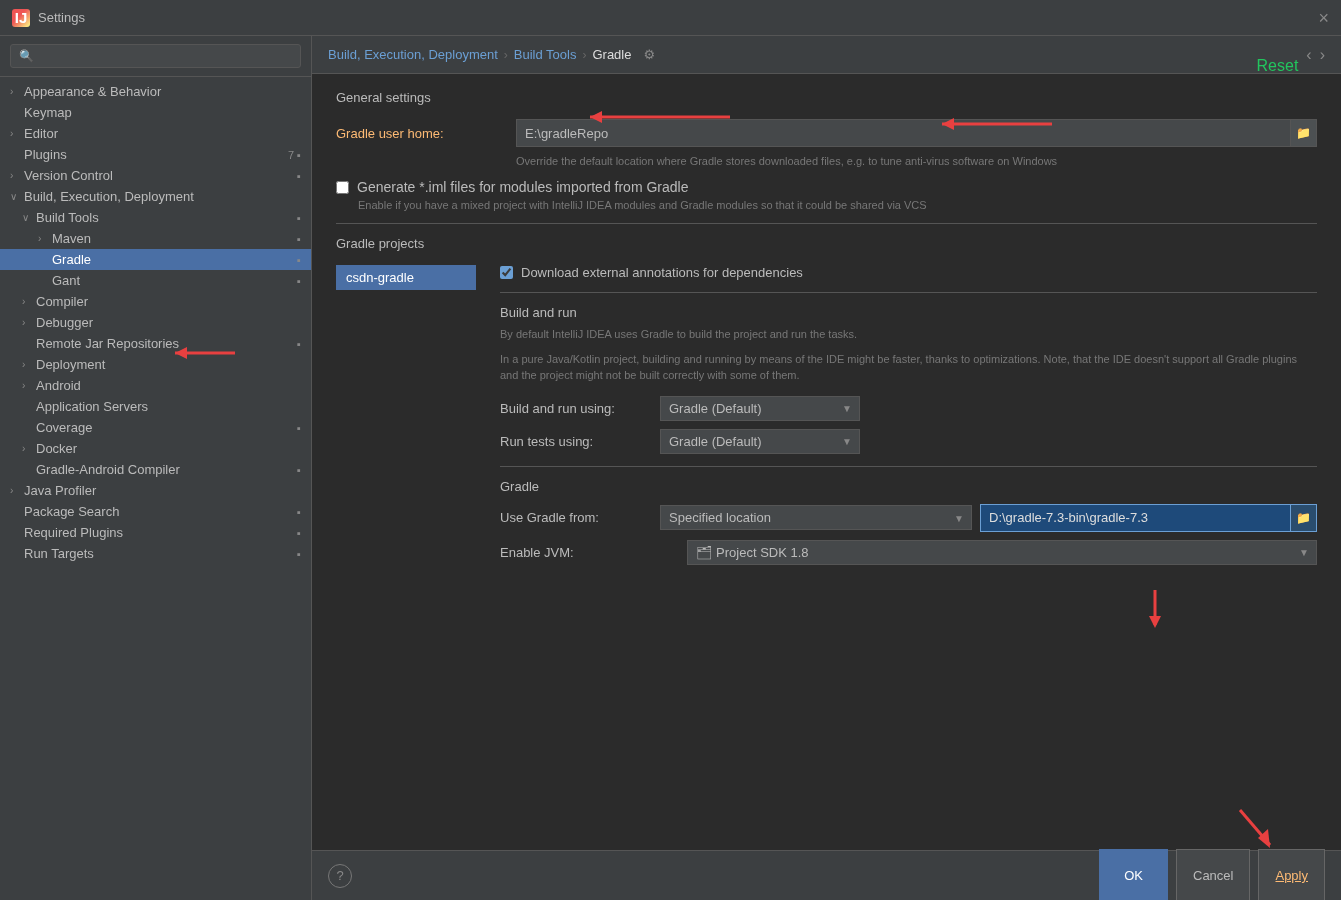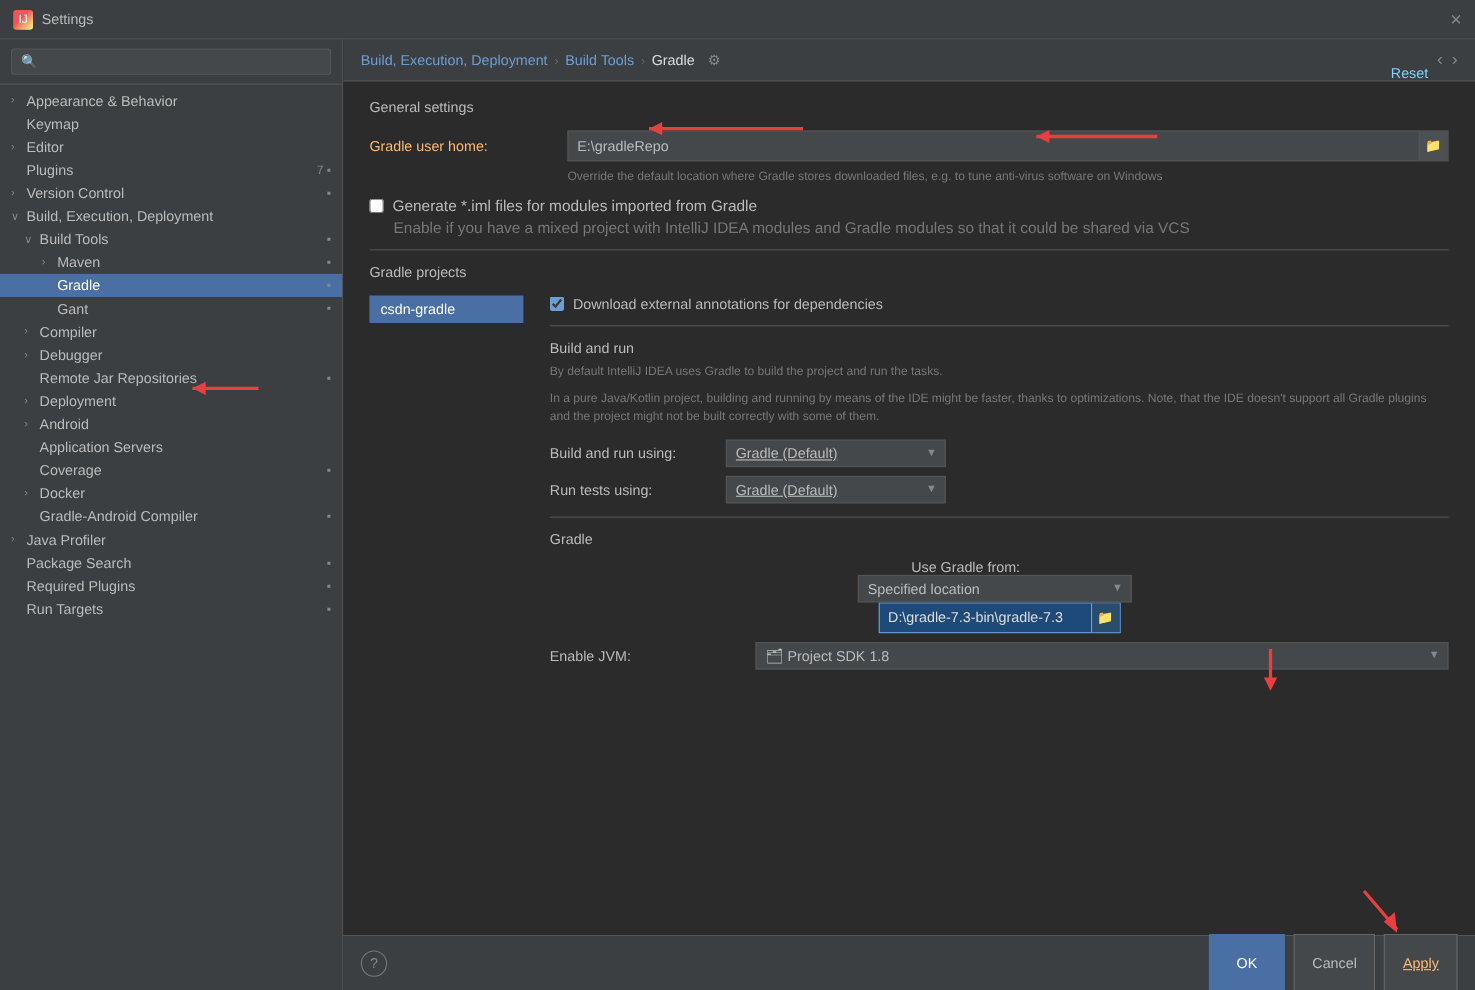--- a/index.html
+++ b/index.html
@@ -24,21 +24,21 @@
       padding: 0 12px;
       border-bottom: 1px solid #555;
       flex-shrink: 0;
     }
     .title-bar-icon {
       width: 18px; height: 18px;
       background: linear-gradient(135deg, #e55 40%, #ff8 100%);
       border-radius: 3px;
       margin-right: 8px;
       display: flex; align-items: center; justify-content: center;
-      font-size: 11px; color: white; font-weight: normal;
+      font-size: 15px; color: white; font-weight: bold;
     }
     .title-bar-title {
       color: #bbbbbb;
       font-size: 13px;
     }
     .title-bar-close {
       margin-left: auto;
       color: #888;
       font-size: 18px;
       cursor: pointer;
@@ -139,23 +139,23 @@
     .breadcrumb-link { color: #6b9fd4; font-size: 13px; cursor: pointer; }
     .breadcrumb-current { color: #dddddd; font-size: 13px; }
     .breadcrumb-gear { color: #888; margin-left: 6px; cursor: pointer; }
 
     .breadcrumb-actions {
       display: flex;
       align-items: center;
       gap: 8px;
     }
     .reset-btn {
-      color: #7dd3fc;
-      cursor: pointer;
-      font-size: 13px;
+      color: #22c55e;
+      cursor: pointer;
+      font-size: 16px;
       margin-top: 23px;
     }
     .nav-btn {
       color: #888;
       cursor: pointer;
       font-size: 16px;
     }
 
     
     .content-body {
@@ -225,21 +225,21 @@
       margin-bottom: 4px;
     }
     .checkbox-row input[type=checkbox] {
       margin-right: 8px;
       margin-top: 2px;
       accent-color: #6b9fd4;
     }
     .checkbox-label { color: #bbbbbb; font-size: 14px; }
     .checkbox-hint {
       color: #777;
-      font-size: 14px;
+      font-size: 11px;
       margin-left: 22px;
       margin-top: 2px;
       margin-bottom: 10px;
     }
 
     .divider {
       border: none;
       border-top: 1px solid #555;
       margin: 12px 0;
     }
@@ -312,21 +312,20 @@
     .select-wrapper select {
       width: 100%;
       background: #45484a;
       border: 1px solid #555;
       color: #bbbbbb;
       padding: 4px 28px 4px 8px;
       font-size: 13px;
       outline: none;
       appearance: none;
       cursor: pointer;
-      text-decoration: underline;
     }
     .select-arrow {
       position: absolute;
       right: 8px;
       top: 50%;
       transform: translateY(-50%);
       color: #888;
       pointer-events: none;
       font-size: 10px;
     }
@@ -336,30 +335,29 @@
       font-size: 13px;
       color: #bbbbbb;
       margin-bottom: 10px;
       margin-top: 4px;
     }
 
     .gradle-from-row {
       display: flex;
       align-items: center;
       margin-bottom: 8px;
-      flex-direction: column;
     }
     .gradle-from-label {
       width: 160px;
       color: #bbbbbb;
       font-size: 13px;
       flex-shrink: 0;
     }
     .gradle-from-select {
-      width: 249px;
+      width: 312px;
       position: relative;
       margin-right: 8px;
     }
     .gradle-from-select select {
       width: 100%;
       background: #45484a;
       border: 1px solid #555;
       color: #bbbbbb;
       padding: 4px 28px 4px 8px;
       font-size: 13px;

